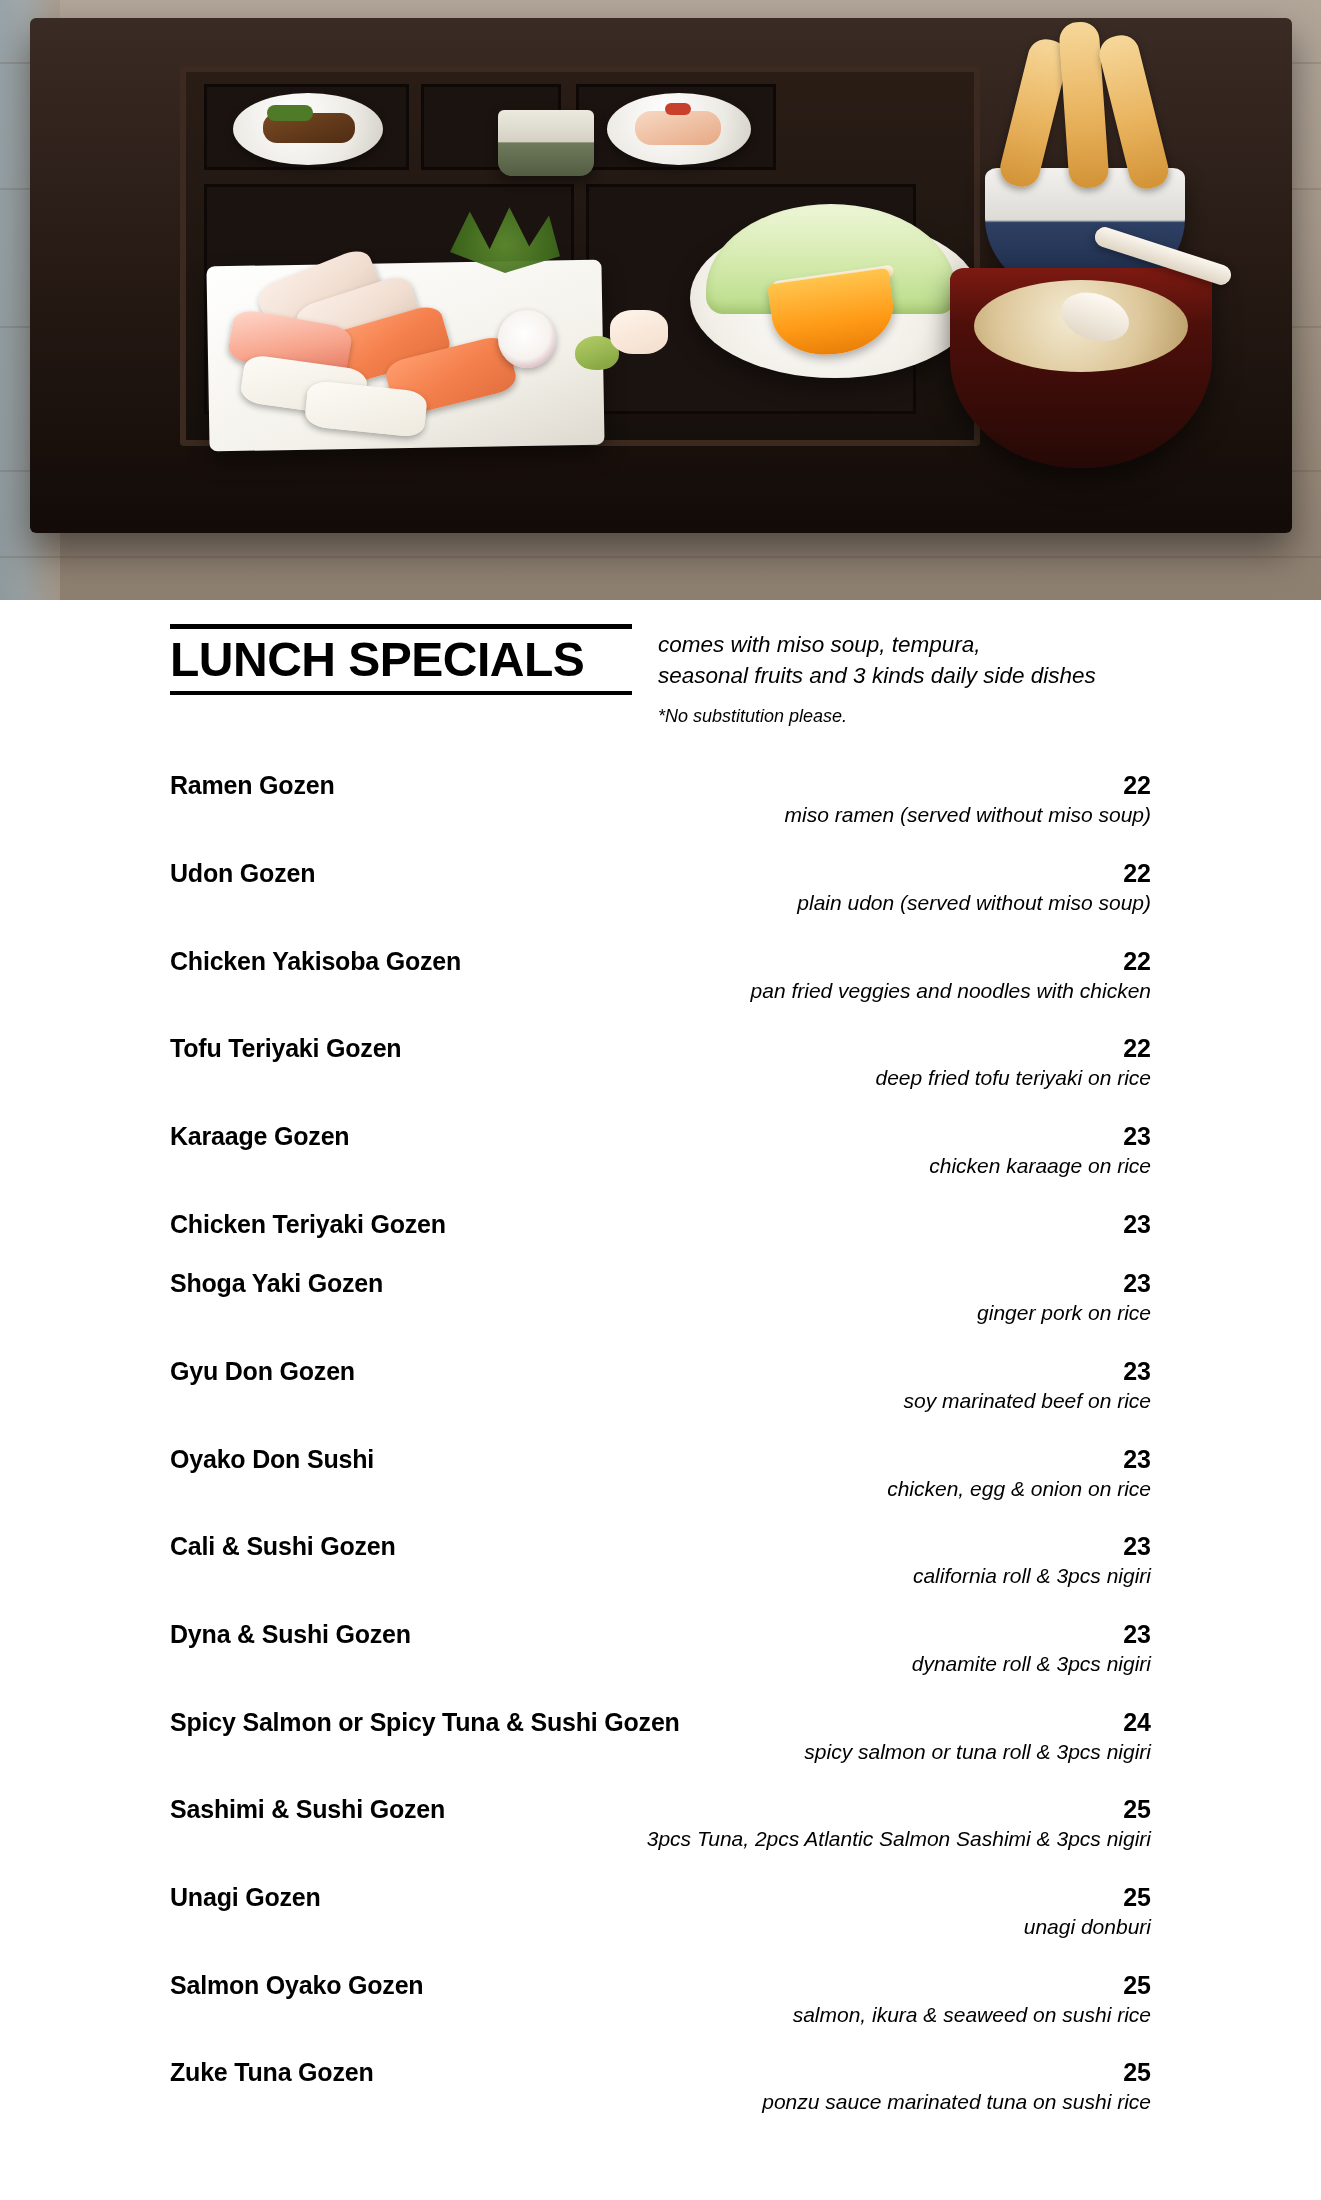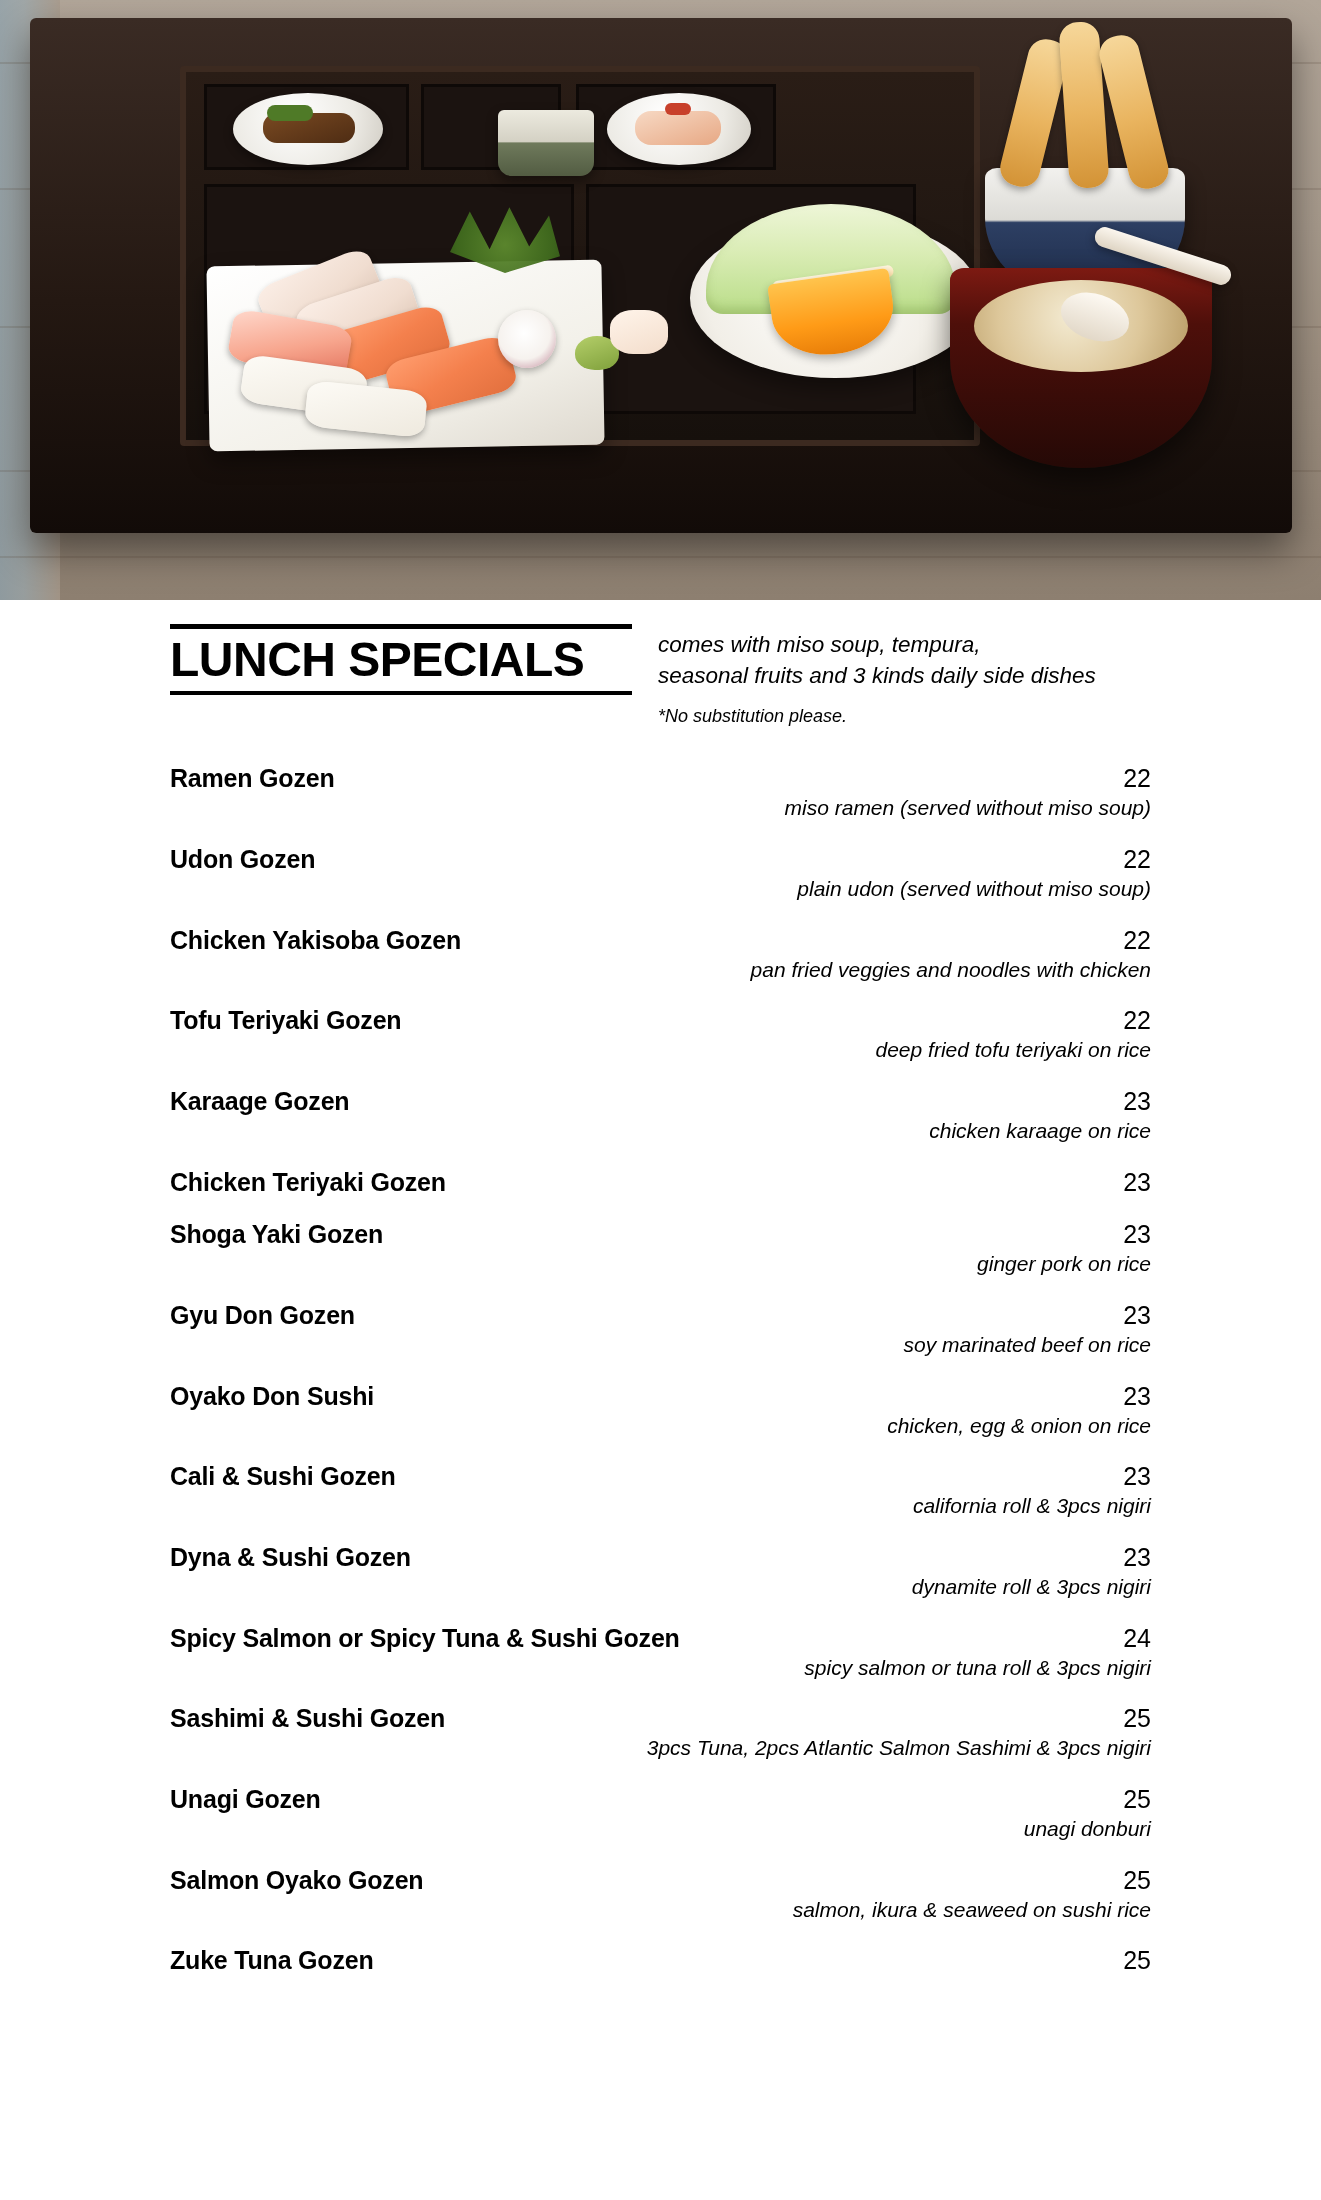--- a/index.html
+++ b/index.html
@@ -291,24 +291,25 @@
     justify-content: space-between;
   }
   .item-name {
     font-size: 25px;
     font-weight: bold;
     letter-spacing: -0.2px;
     line-height: 1.12;
   }
   .item-price {
     font-size: 25px;
-    font-weight: normal;
+    font-weight: bold;
     line-height: 1.12;
     padding-left: 24px;
     white-space: nowrap;
+    margin-top: 7px;
   }
   .item-desc {
     font-style: italic;
     font-size: 21px;
     line-height: 1.2;
     margin-top: 3px;
     text-align: right;
   }
 </style>
 </head>
@@ -506,16 +507,17 @@
         <div class="item-price">25</div>
       </div>
       <div class="item-desc">salmon, ikura &amp; seaweed on sushi rice</div>
     </div>
 
     <div class="item">
       <div class="item-row">
         <div class="item-name">Zuke Tuna Gozen</div>
         <div class="item-price">25</div>
       </div>
+      <div class="item-desc">ponzu sauce marinated tuna on sushi rice</div>
     </div>
 
   </div>
 </div>
 
 </body></html>

